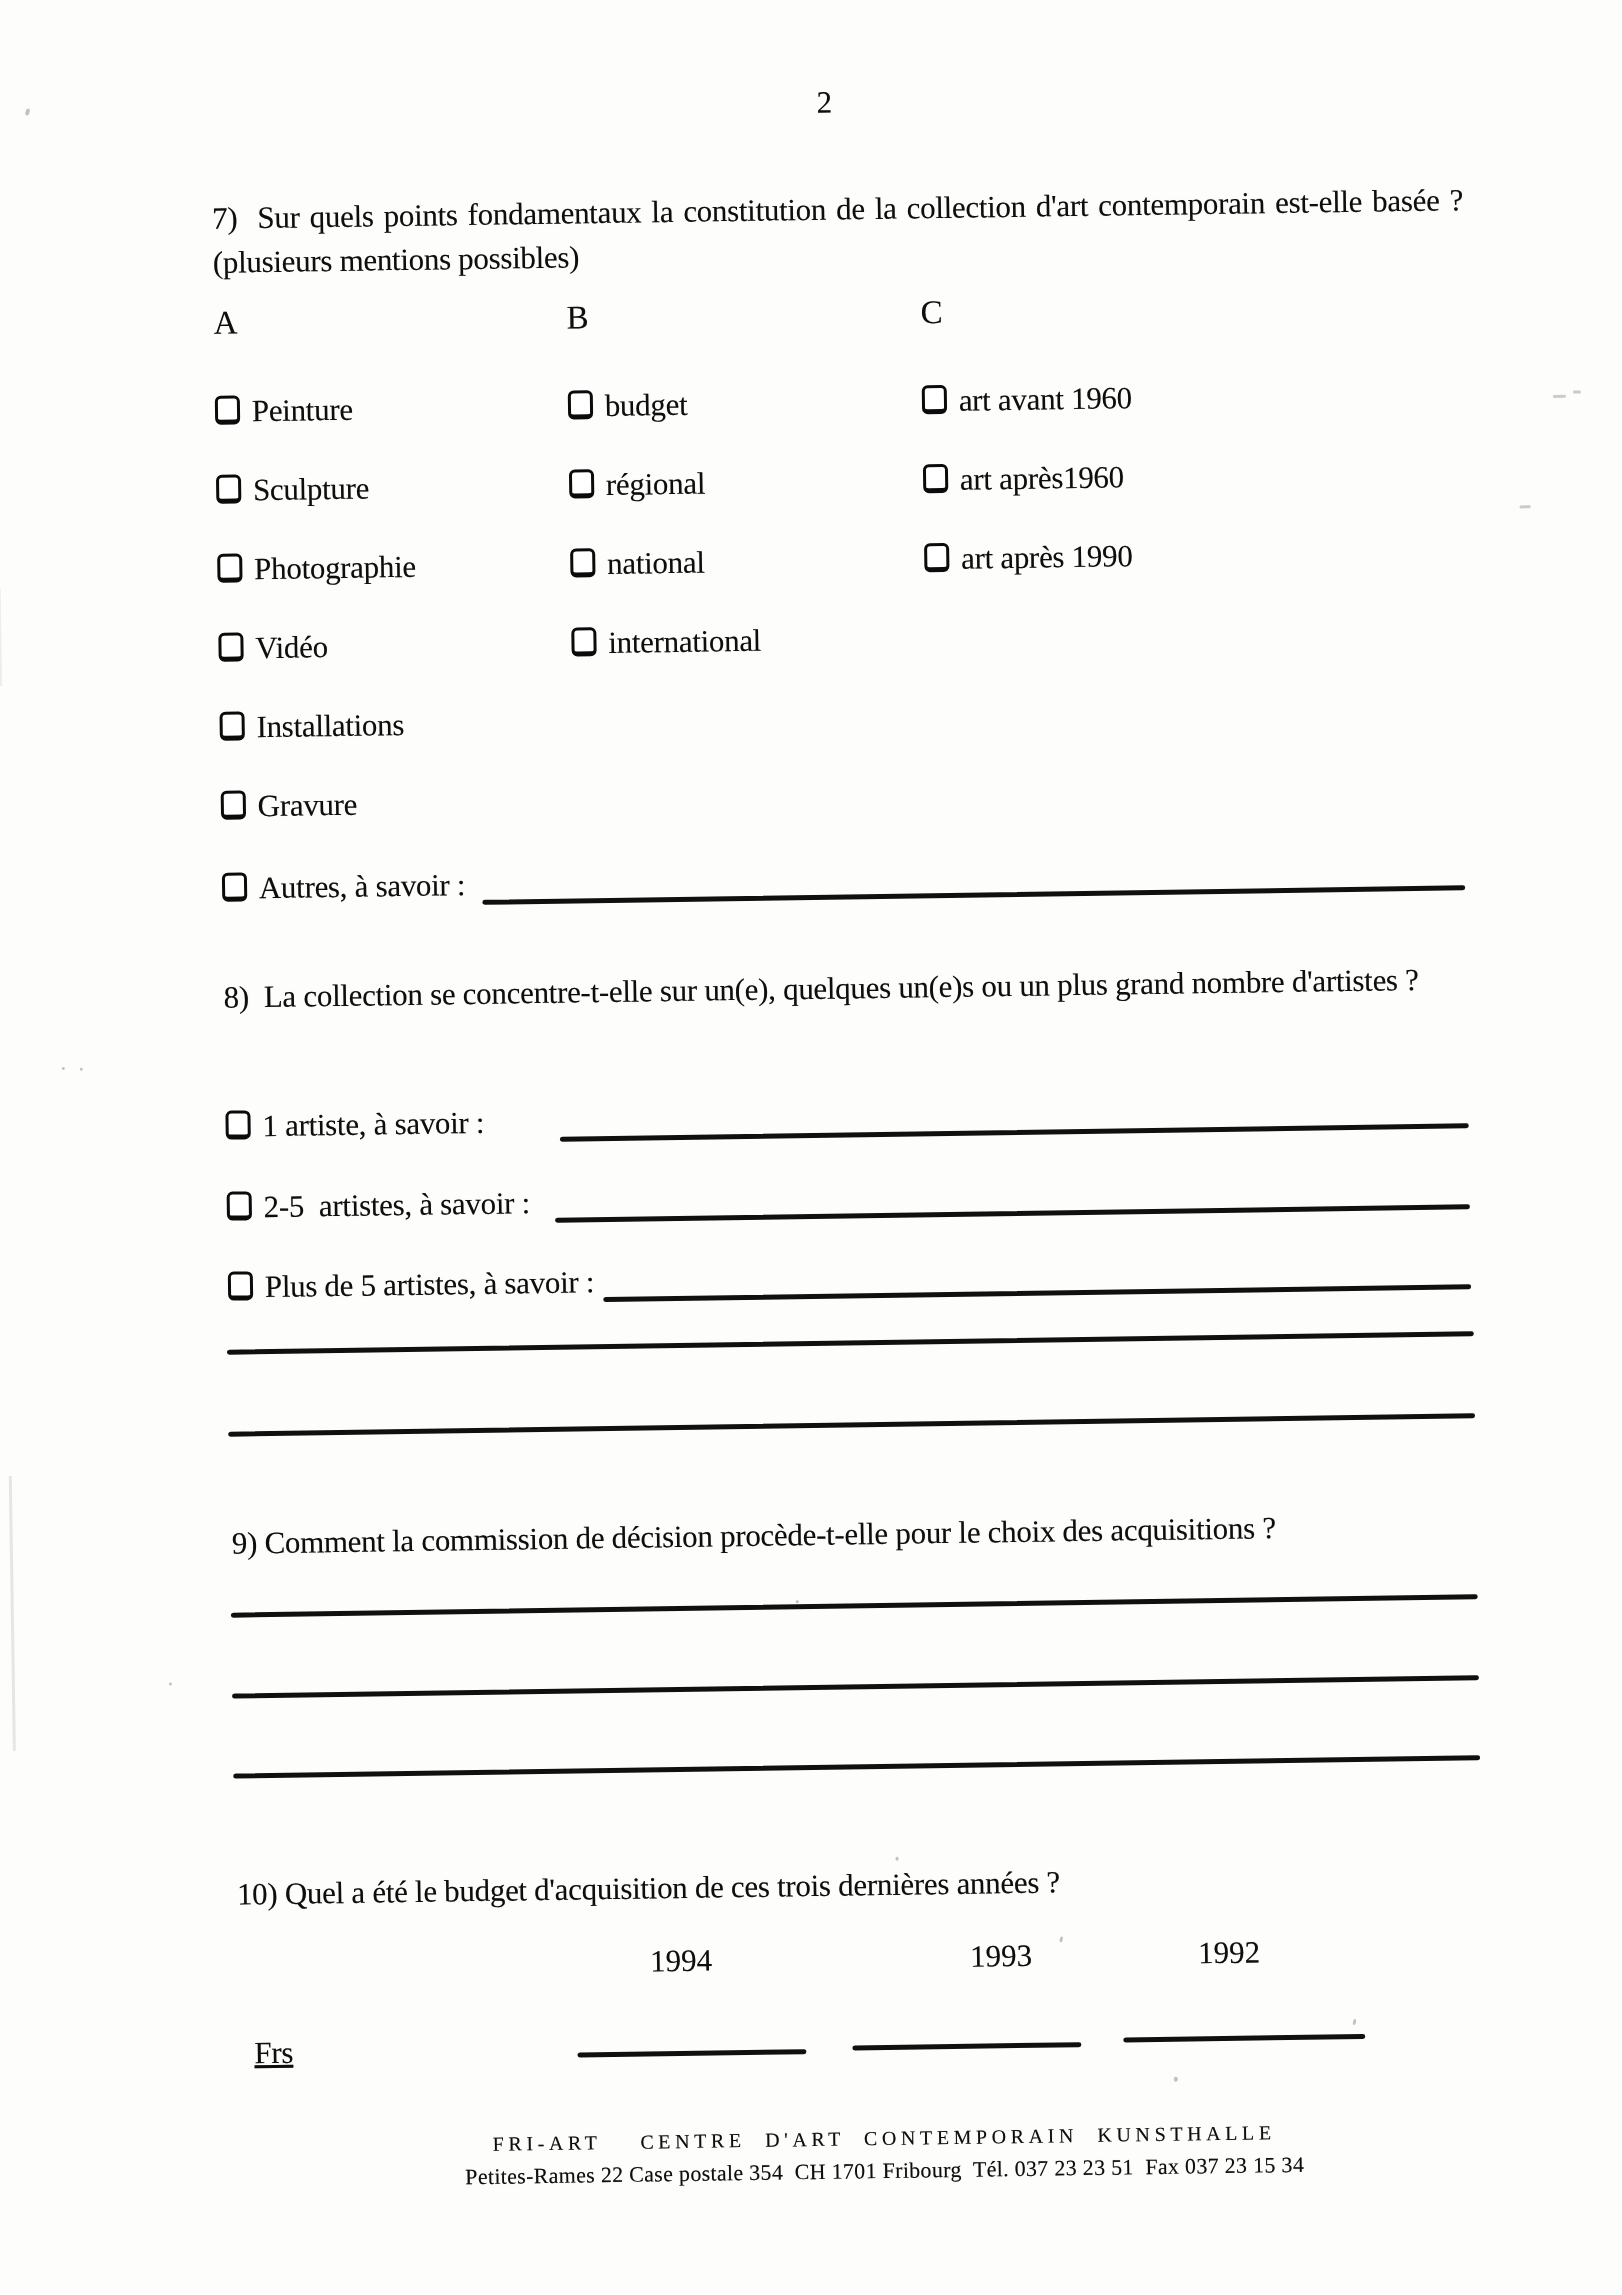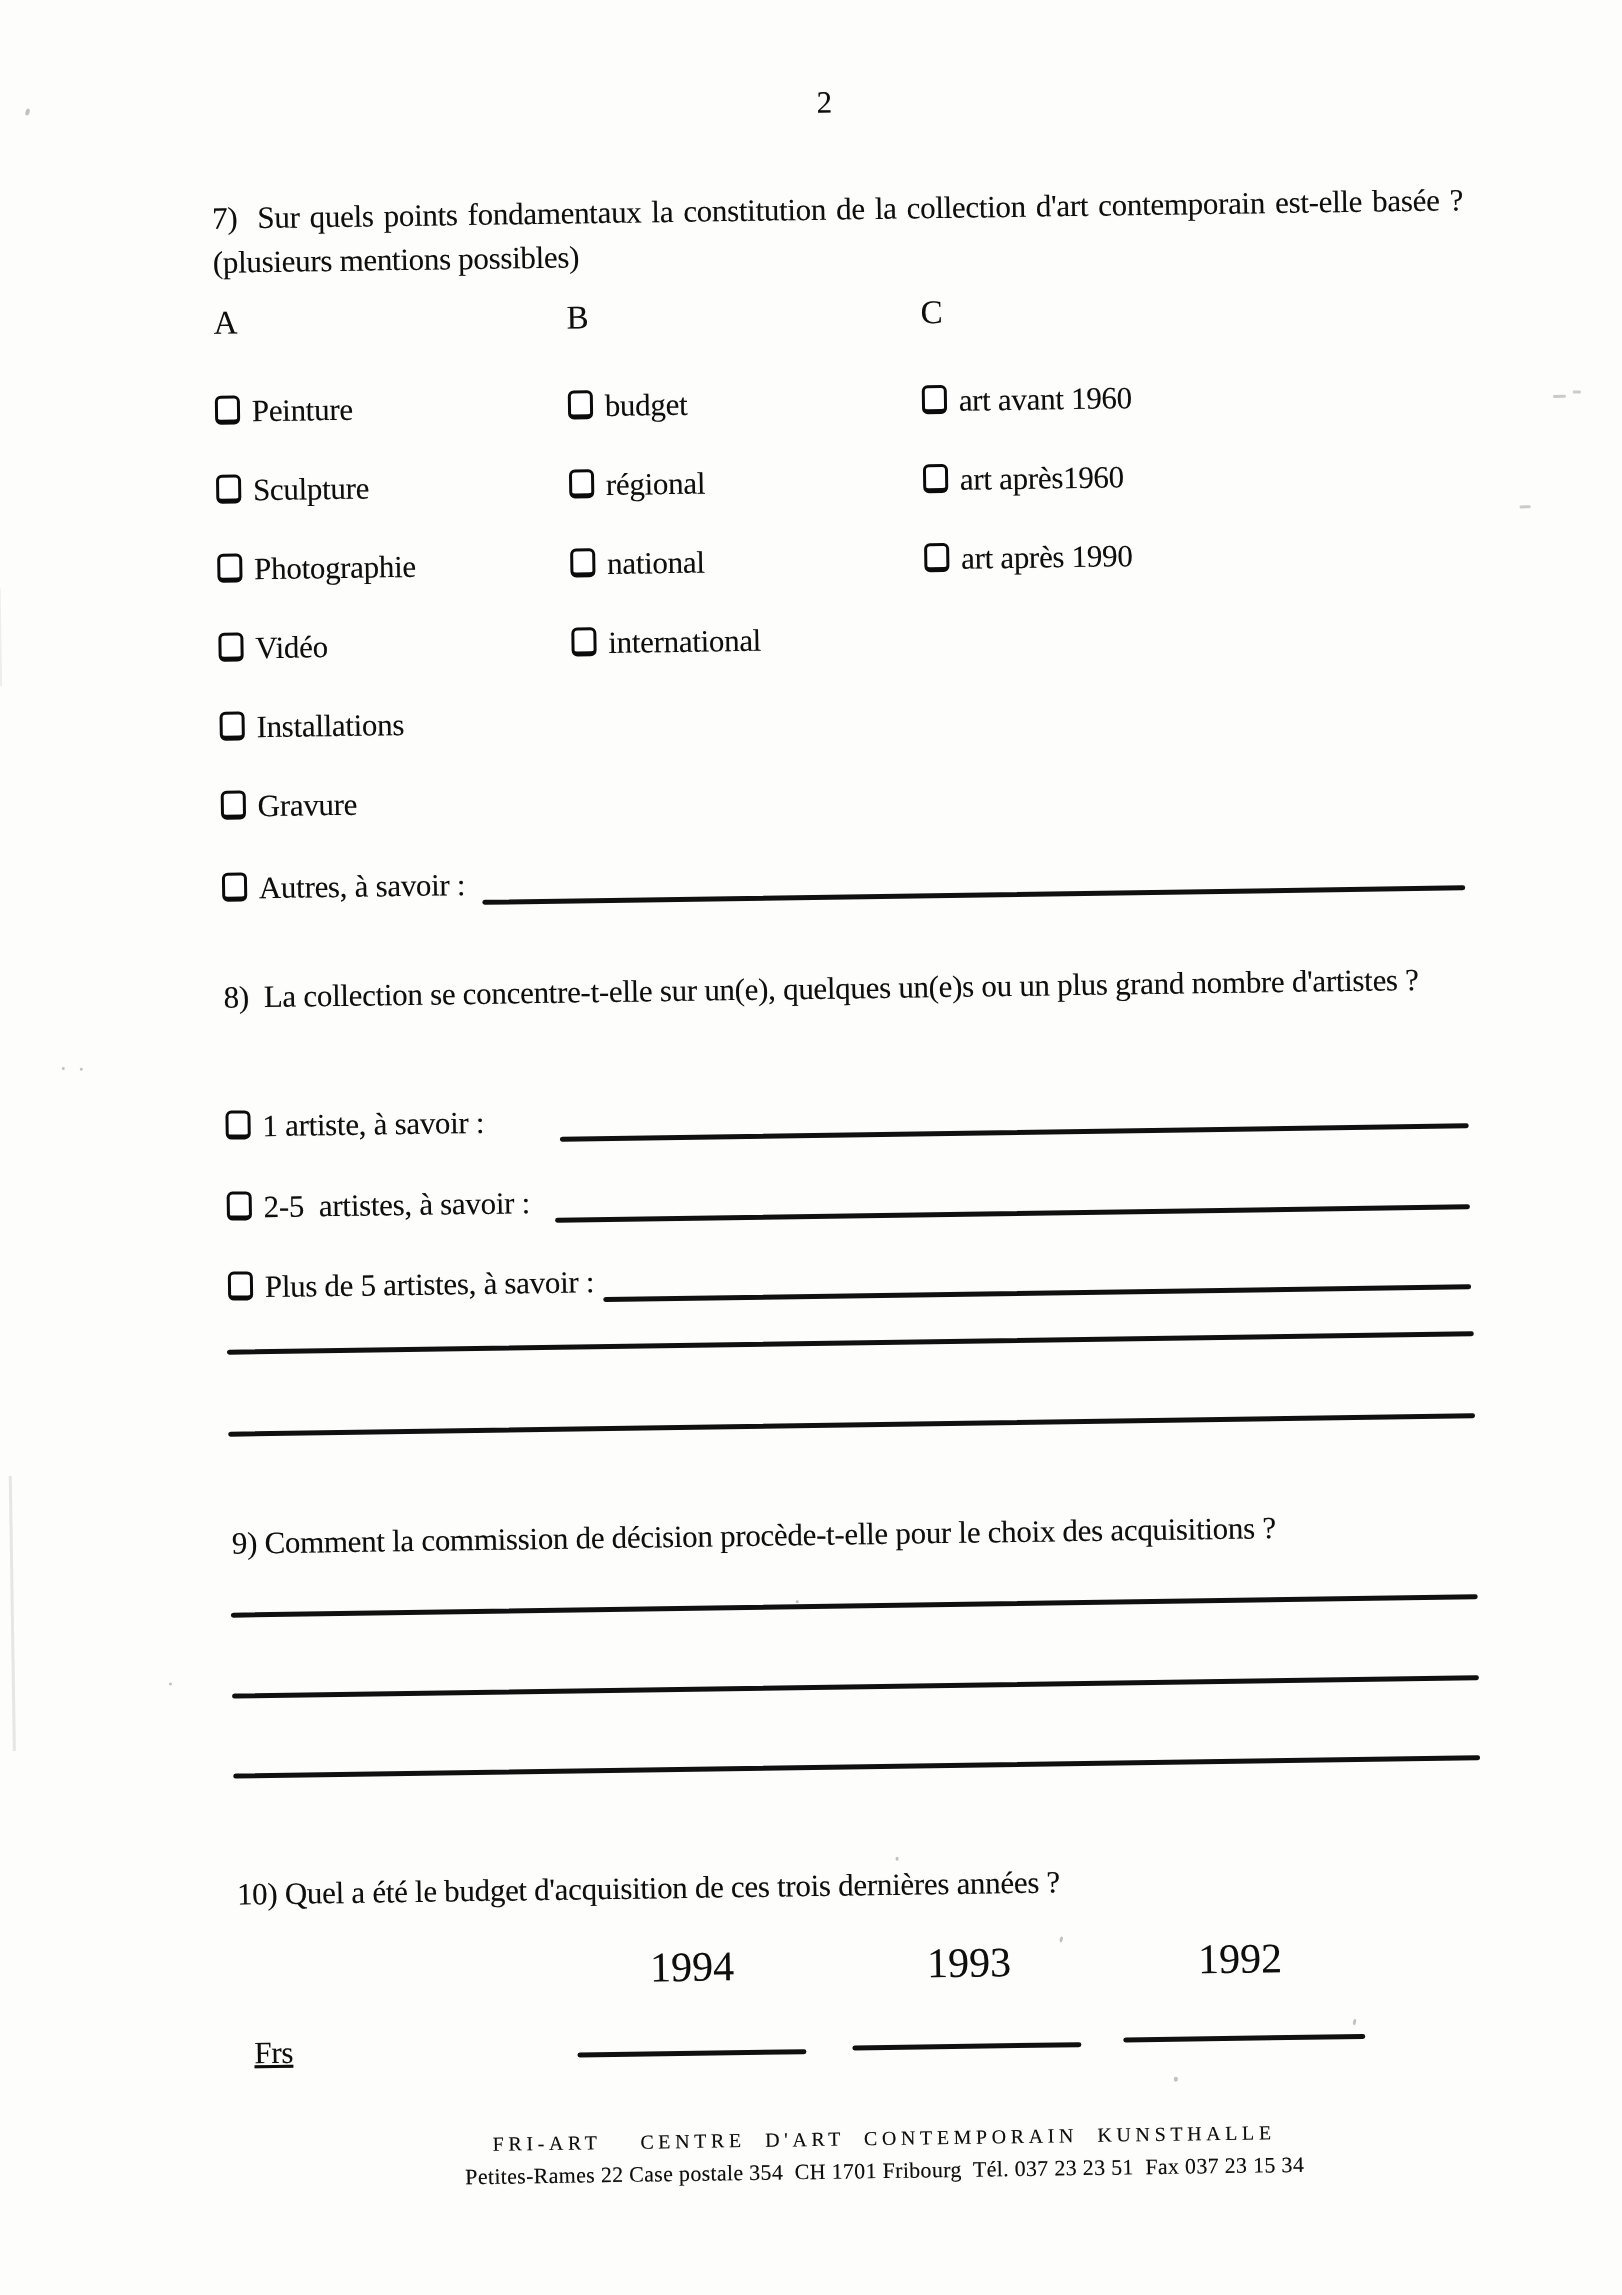--- a/index.html
+++ b/index.html
@@ -44,21 +44,21 @@
     flex:1;height:5.2px;margin-top:34px;
     background:#101010;border-radius:2.6px;
   }
   .full-line{
     position:absolute;left:224px;right:152px;height:5.2px;
     background:#101010;border-radius:2.6px;
   }
   .short-line{
     position:absolute;height:4.6px;background:#101010;border-radius:2.6px;
   }
-  .year{font-size:42px;text-shadow:0 0 0.7px rgba(0,0,0,.35);}
+  .year{font-size:31px;text-shadow:0 0 0.7px rgba(0,0,0,.35);}
   .footer{
     position:absolute;left:0;top:2128px;width:100%;
     text-align:center;transform:translateX(58px);
   }
   .f1{
     font-size:20px;letter-spacing:4.6px;word-spacing:9.8px;
     text-shadow:0 0 0.7px rgba(0,0,0,.4);
   }
   .f2{
     font-size:22px;margin-top:7.9px;letter-spacing:0.3px;
@@ -176,21 +176,21 @@
 
   <div class="abs txt" style="left:226px;top:1513px;width:1251px;">9) Comment la commission de décision procède-t-elle pour le choix des acquisitions ?</div>
 
   <div class="full-line" style="top:1604px;"></div>
   <div class="full-line" style="top:1685px;"></div>
   <div class="full-line" style="top:1765px;"></div>
 
   <div class="abs txt" style="left:226px;top:1864px;width:1251px;">10) Quel a été le budget d'acquisition de ces trois dernières années ?</div>
 
   <div class="abs year" style="left:638px;top:1941px;">1994</div>
-  <div class="abs year" style="left:915px;top:1941px;text-align:right;">1993</div>
+  <div class="abs year" style="left:958px;top:1941px;text-align:right;">1993</div>
   <div class="abs year" style="left:1186px;top:1941px;">1992</div>
 
   <div class="abs txt" style="left:241px;top:2023px;text-decoration:underline;">Frs</div>
 
   <div class="short-line" style="left:564px;top:2049px;width:229px;"></div>
   <div class="short-line" style="left:839px;top:2046px;width:229px;"></div>
   <div class="short-line" style="left:1110px;top:2042px;width:242px;"></div>
 
   <div class="footer">
     <div class="f1">FRI-ART&nbsp; CENTRE D'ART CONTEMPORAIN KUNSTHALLE</div>

